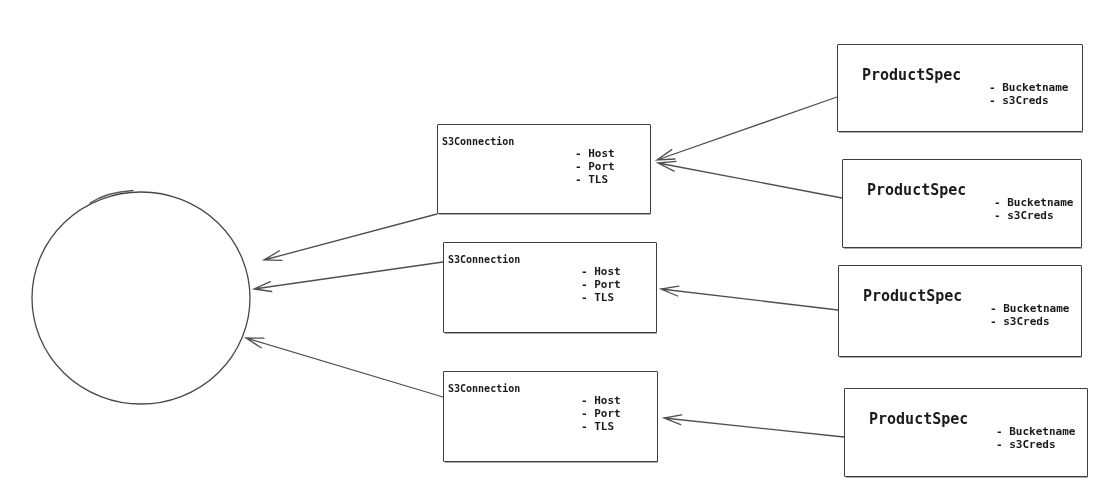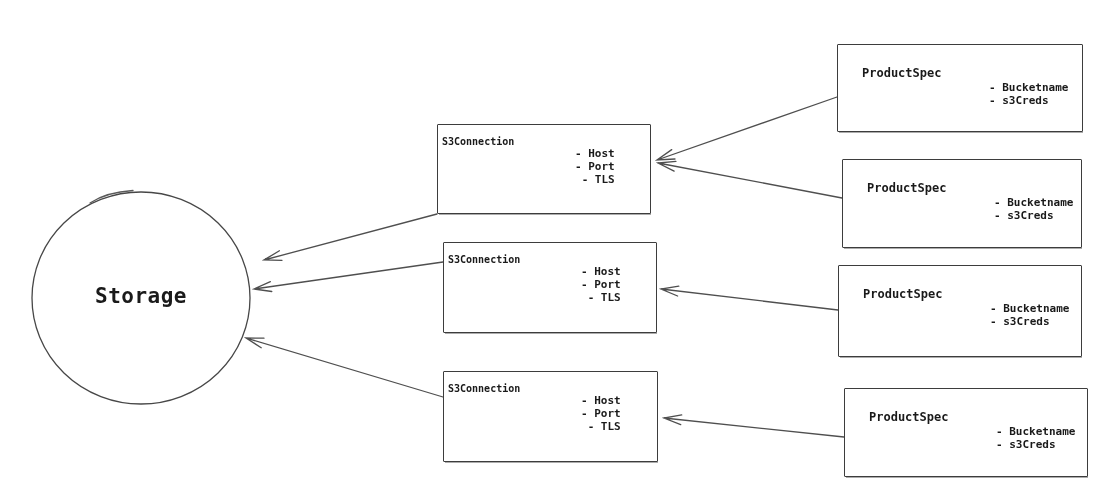--- a/index.html
+++ b/index.html
@@ -24,31 +24,31 @@
     border-radius: 1px;
     box-shadow: 1px 2px 0 -1px rgba(70,70,70,0.45);
     box-sizing: border-box;
   }
   .box-title {
     position: absolute;
     font-weight: bold;
     white-space: nowrap;
   }
   .s3box .box-title { left: 4px; top: 11px; font-size: 10px; }
-  .psbox .box-title { left: 24px; top: 21px; font-size: 12px; }
+  .psbox .box-title { left: 24px; top: 21px; font-size: 15px; }
   .attrs {
     position: absolute;
     list-style: none;
     margin: 5px; padding: 0;
     font-weight: bold;
     font-size: 11px;
     line-height: 13px;
     white-space: nowrap;
   }
-  .s3box .attrs { left: 132px; top: 17px; text-align: right; }
+  .s3box .attrs { left: 132px; top: 17px; }
   .psbox .attrs { left: 146px; top: 31px; }
   .storage-label {
     position: absolute;
     left: 33px; top: 284px;
     width: 216px;
     text-align: center;
     font-size: 21px;
     font-weight: bold;
     letter-spacing: 0.5px;
   }
@@ -68,21 +68,20 @@
     <path d="M 837 97 L 657 160 M 671.7 149.6 L 657 160 L 675 159"></path>
     <path d="M 842 198 L 658 163 M 675.9 161.4 L 658 163 L 674.1 171.1"></path>
     <path d="M 838 310 L 661 289 M 678.8 286.1 L 661 289 L 677.6 296"></path>
     <path d="M 844 437 L 664 418 M 681.7 414.9 L 664 418 L 680.7 424.7"></path>
 
     <path d="M 437 214 L 264 260 M 279.4 250.8 L 264 260 L 282 260.3"></path>
     <path d="M 443 262 L 254 289 M 270.4 281.7 L 254 289 L 271.8 291.5"></path>
     <path d="M 443 397 L 246 338 M 264 338.2 L 246 338 L 261.2 347.7"></path>
   </svg>
 
-  <div class="storage-label">Storage</div>
 
   <div class="node-box s3box" style="left:437px; top:124px; width:214px; height:90px;">
     <div class="box-title">S3Connection</div>
     <ul class="attrs">
       <li>- Host</li>
       <li>- Port</li>
       <li>- TLS</li>
     </ul>
   </div>
 

